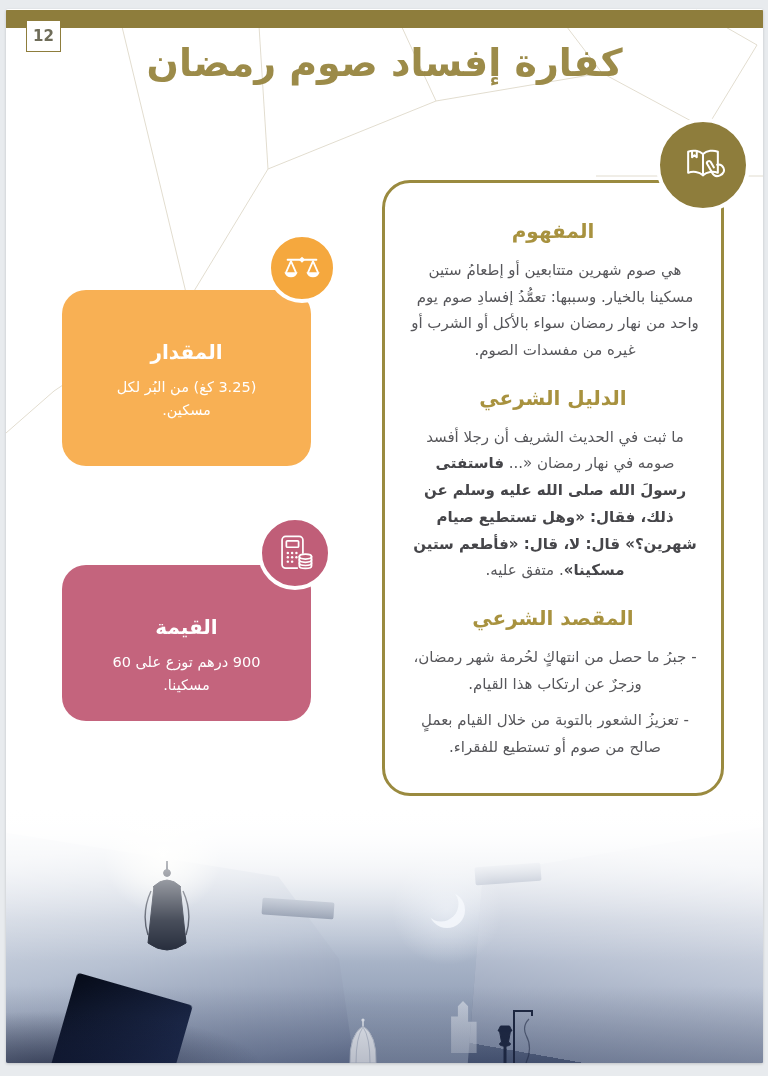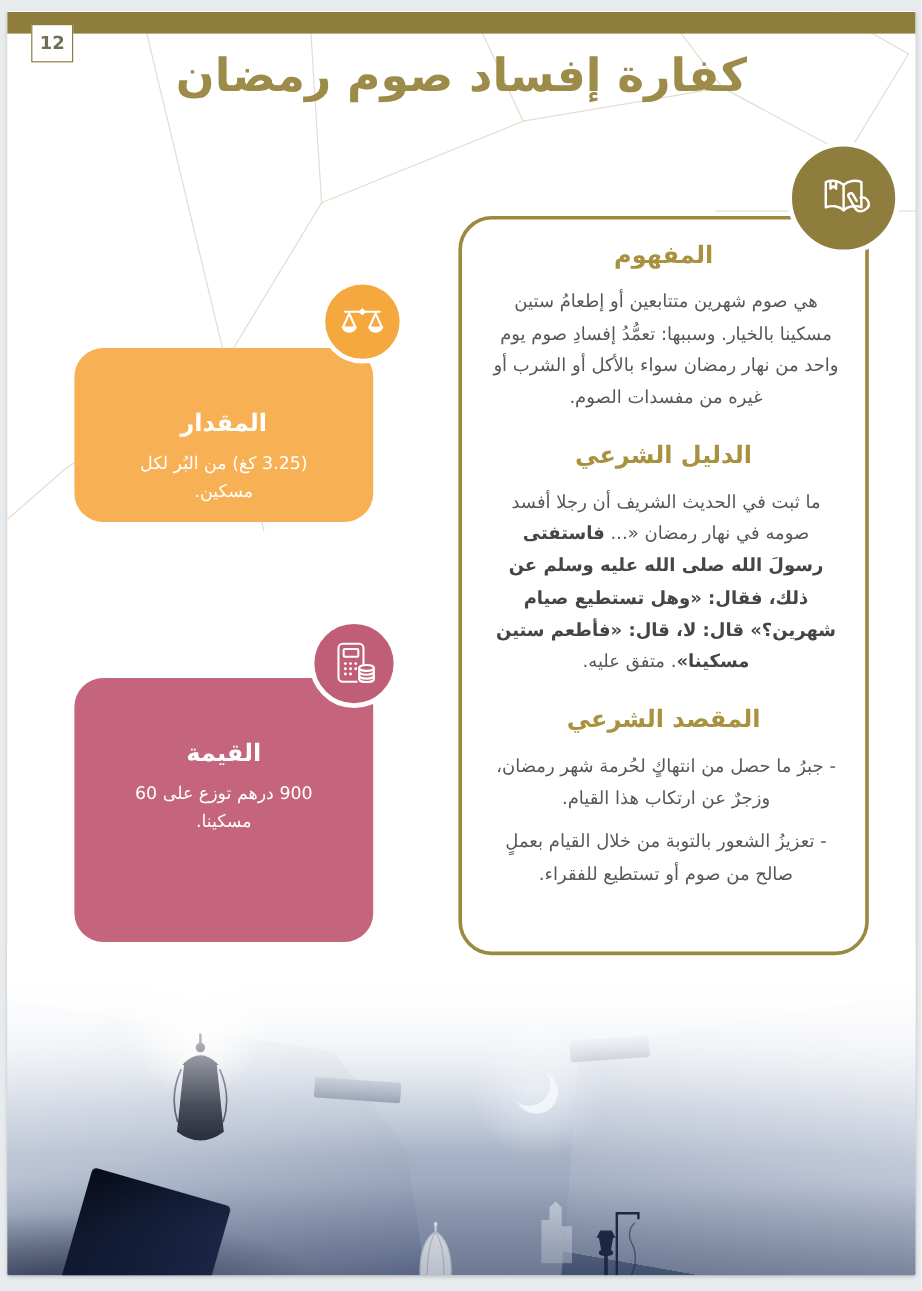--- a/index.html
+++ b/index.html
@@ -28,21 +28,21 @@
   
   .title{
     position:absolute;left:0;top:32px;width:757px;margin:0;z-index:2;
     text-align:center;font-size:38px;font-weight:bold;color:#9C8B49;
     letter-spacing:0;
   }
   
   .card{
     position:absolute;left:376px;top:171px;width:342px;height:616px;z-index:2;
     background:#fff;border:3px solid #9A8A3F;border-radius:28px;
-    box-sizing:border-box;padding:17px 22px 0 22px;direction:rtl;
+    box-sizing:border-box;padding:36px 22px 0 22px;direction:rtl;
   }
   .card h2{
     margin:0 0 14px 0;text-align:center;
     font-size:20px;font-weight:bold;color:#A8923F;
   }
   .card p{
     margin:0 0 10px 4px;text-align:center;
     font-size:15px;line-height:1.78;color:#57575B;
   }
   .card .sect{margin-bottom:22px;}
@@ -54,22 +54,22 @@
   }
   .badge-book{left:650px;top:109px;width:86px;height:86px;background:#8E7D3C;}
   .badge-scales{left:261px;top:224px;width:62px;height:62px;background:#F5A83E;}
   .badge-calc{left:252px;top:507px;width:66px;height:66px;background:#C05E78;}
   
   .sidebox{
     position:absolute;left:56px;width:249px;z-index:3;border-radius:24px;
     box-sizing:border-box;direction:rtl;text-align:center;color:#fff;
     padding:50px 18px 0 18px;
   }
-  .box-amount{top:281px;height:145px;background:#F8B054;}
-  .box-value{top:556px;height:220px;background:#C4647D;}
+  .box-amount{top:281px;height:176px;background:#F8B054;}
+  .box-value{top:556px;height:156px;background:#C4647D;}
   .sidebox h3{margin:0 0 9px 0;font-size:20px;font-weight:bold;}
   .sidebox p{margin:12px;font-size:14.5px;line-height:1.6;}
   
   .photo{
     position:absolute;left:0;top:780px;width:757px;height:274px;z-index:1;
     background:linear-gradient(180deg,#ffffff 0%,#f4f6f8 16%,#dde2ea 32%,#c1cad9 48%,#a6b2c6 64%,#93a0b7 80%,#8794ac 100%);
     overflow:hidden;
   }
   .wall{position:absolute;left:0;top:0;width:100%;height:100%;}
   .wall-left{

